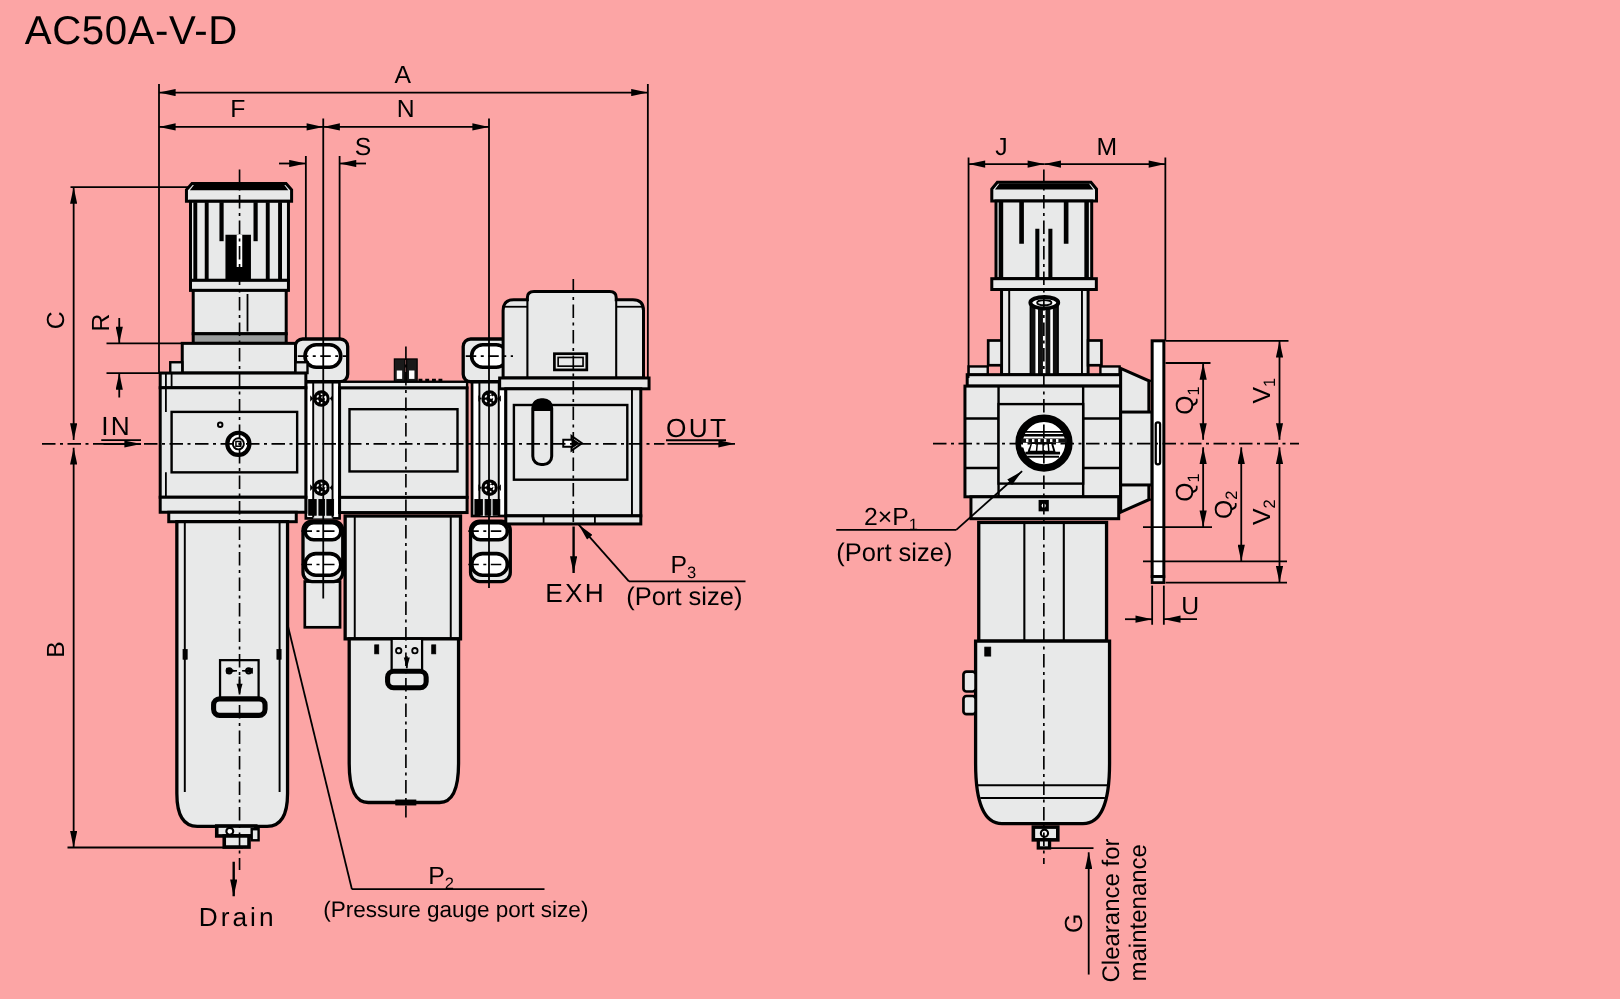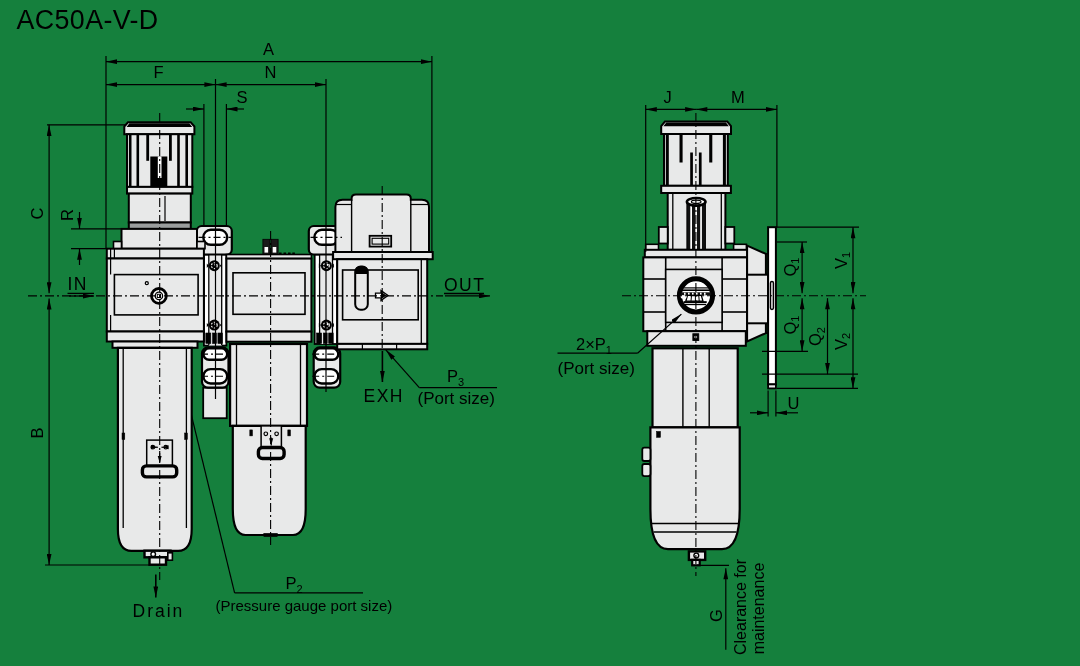--- a/index.html
+++ b/index.html
@@ -1,16 +1,16 @@
 <!DOCTYPE html>
 <html><head>
 <meta charset="utf-8">
 <style>
   html,body{margin:0;padding:0;background:#fff;}
-  #wrap{width:1080px;height:666px;position:relative;background:#15803d;overflow:hidden;}
+  #wrap{width:1080px;height:666px;position:relative;background:#fca5a5;overflow:hidden;}
   svg{position:absolute;left:0;top:0;}
   text{font-family:"Liberation Sans",sans-serif;fill:#000;}
 </style>
 </head>
 <body>
 <div id="wrap">
 <svg width="1080" height="666" viewBox="0 0 1080 666">
 <defs>
   <marker id="ah" viewBox="0 0 12 5" refX="11.3" refY="2.5" markerWidth="12" markerHeight="5" orient="auto-start-reverse" markerUnits="userSpaceOnUse">
     <path d="M0.2,0.1 L11.3,2.5 L0.2,4.9 Z" fill="#000"></path>

